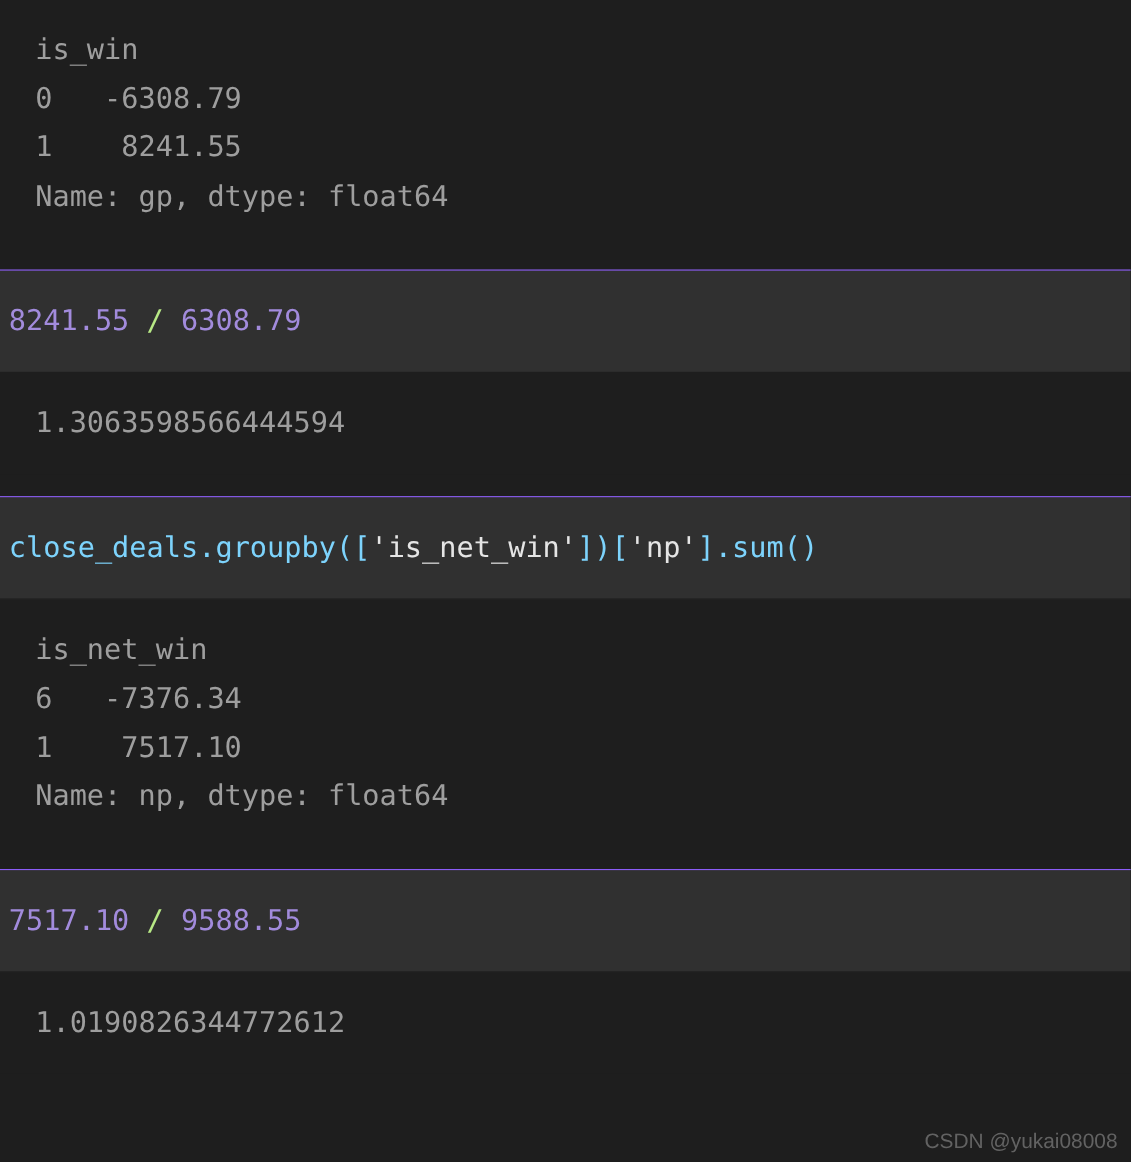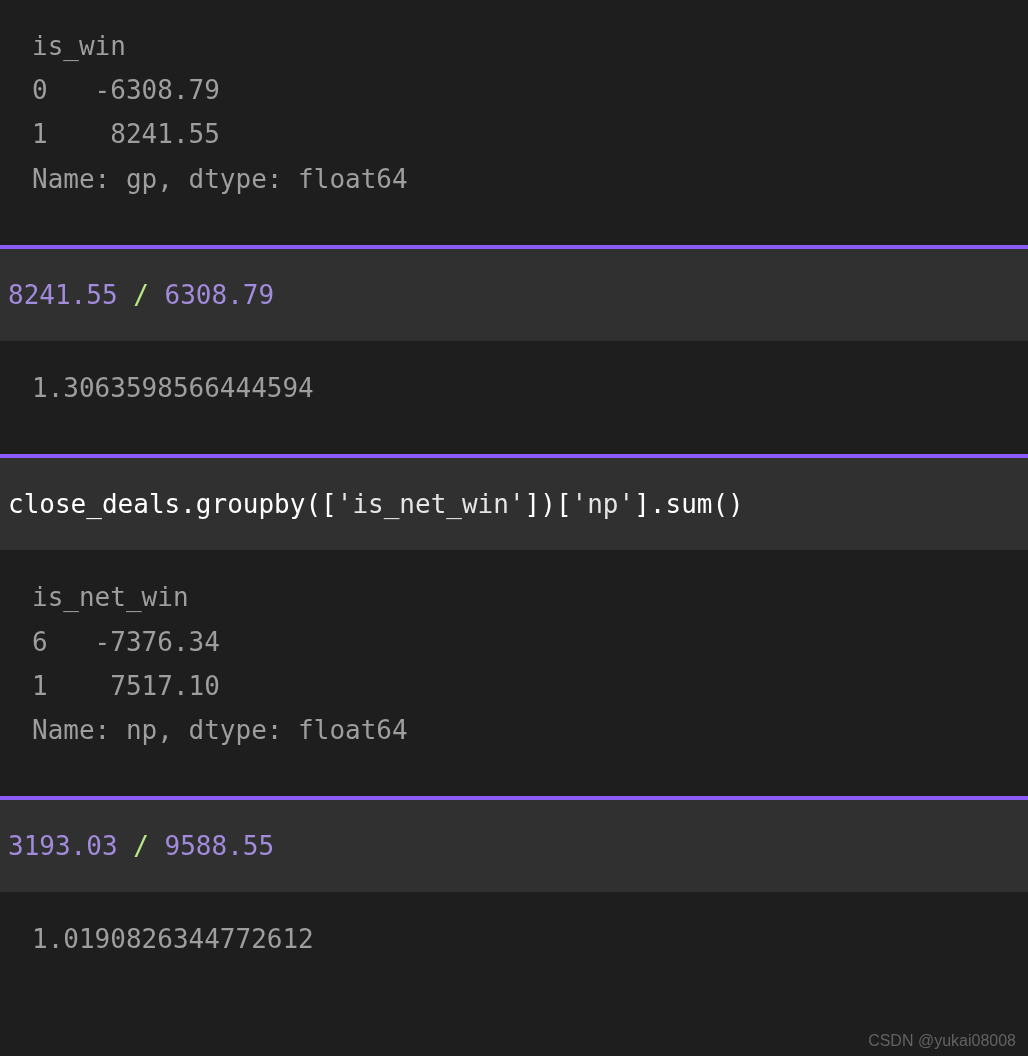--- a/index.html
+++ b/index.html
@@ -23,36 +23,36 @@
     padding: 24px 8px 24px 32px;
     white-space: pre;
     line-height: 1.7;
   }
   .input {
     background: #303030;
     color: #d4d4d4;
     padding: 24px 8px 24px 8px;
     white-space: pre;
     line-height: 1.7;
-    border-top: 4px solid #8b5cf6;
+    border-top: 1px solid #8b5cf6;
     border-bottom: 1px solid #1e1e1e;
   }
   .num { color: #a28bdc; }
   .op  { color: #b8e986; }
   .str { color: #e5e5e5; }
-  .pn  { color: #ffffff; }
+  .pn  { color: #7dd3fc; }
   .spacer {
     background: #1e1e1e;
     height: 20px;
   }
   .watermark {
     position: fixed;
     right: 12px;
     bottom: 6px;
-    font-size: 16px;
+    font-size: 19px;
     font-family: sans-serif;
     color: #7a7a7a;
     opacity: 0.75;
   }
 </style>
 </head>
 <body>
 
 <div class="cell output"><span>is_win</span>
 <span>0   -6308.79</span>
@@ -71,17 +71,17 @@
 <div class="cell input"><span class="pn">close_deals.groupby([</span><span class="str">'is_net_win'</span><span class="pn">])[</span><span class="str">'np'</span><span class="pn">].sum()</span></div>
 
 <div class="cell output"><span>is_net_win</span>
 <span>6   -7376.34</span>
 <span>1    7517.10</span>
 <span>Name: np, dtype: float64</span>
 </div>
 
 <div class="spacer"></div>
 
-<div class="cell input"><span class="num">3193.03</span><span class="op"> / </span><span class="num">9588.55</span></div>
+<div class="cell input"><span class="num">7517.10</span><span class="op"> / </span><span class="num">9588.55</span></div>
 
 <div class="cell output"><span>1.0190826344772612</span></div>
 
 <div class="watermark">CSDN @yukai08008</div>
 
 </body></html>

